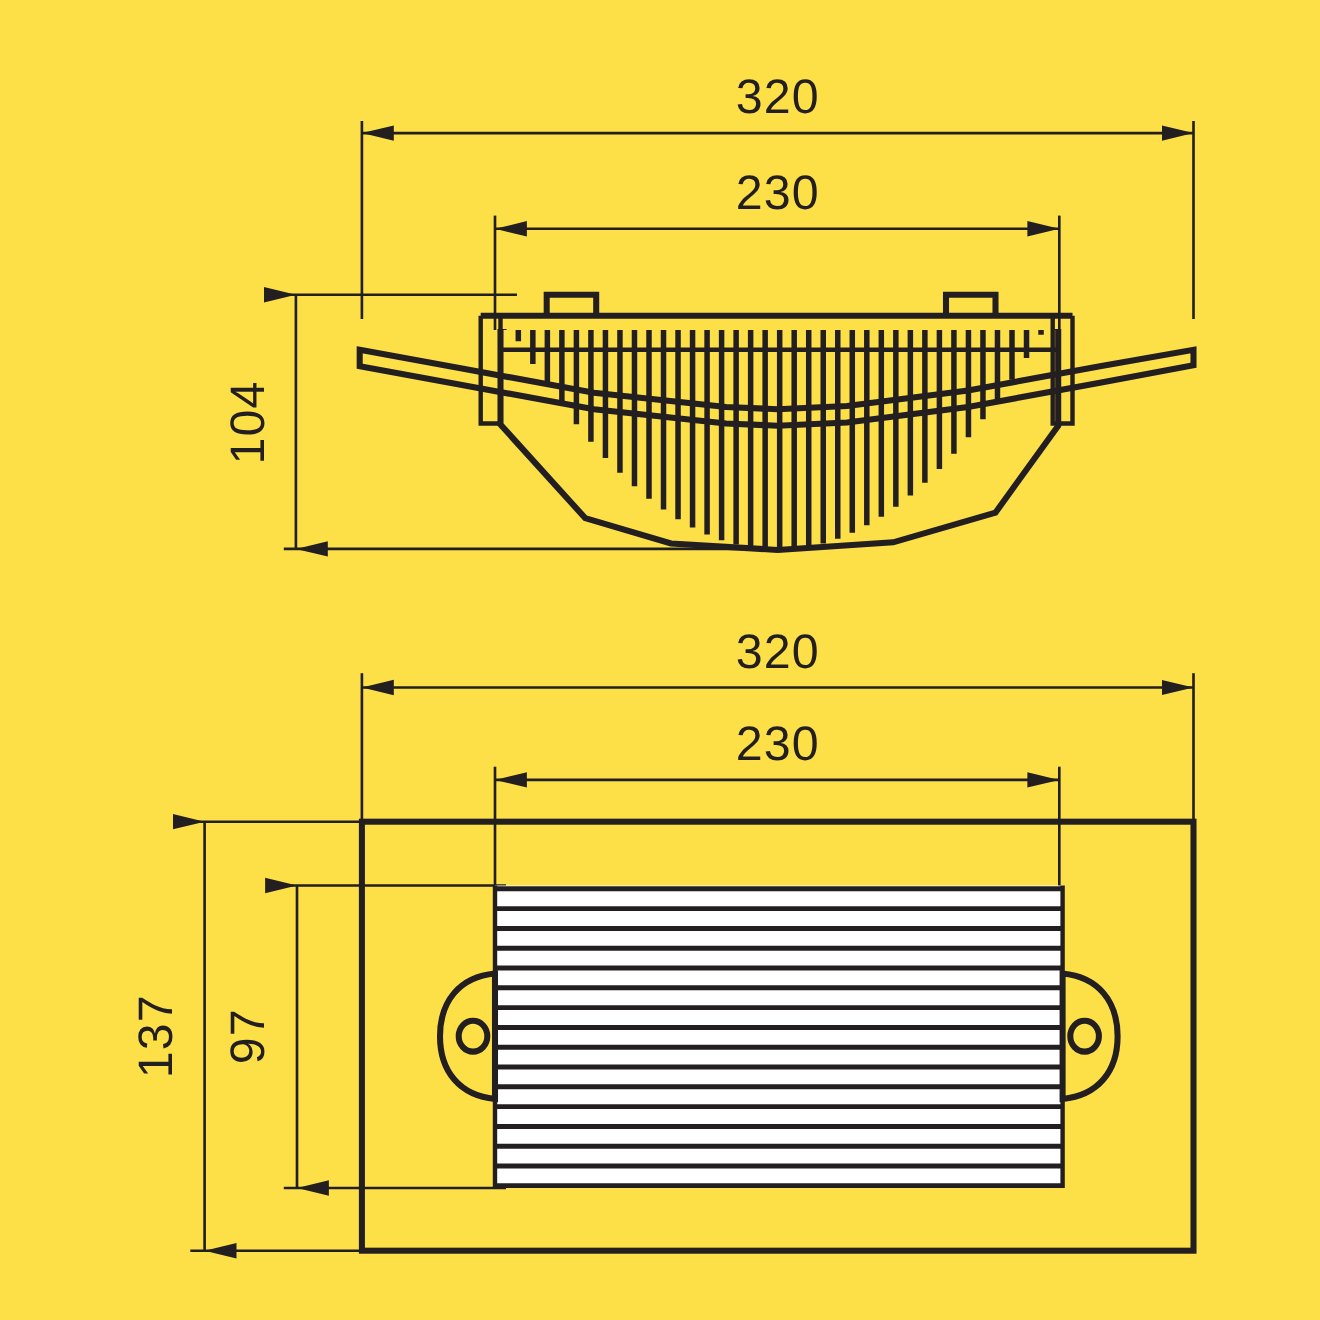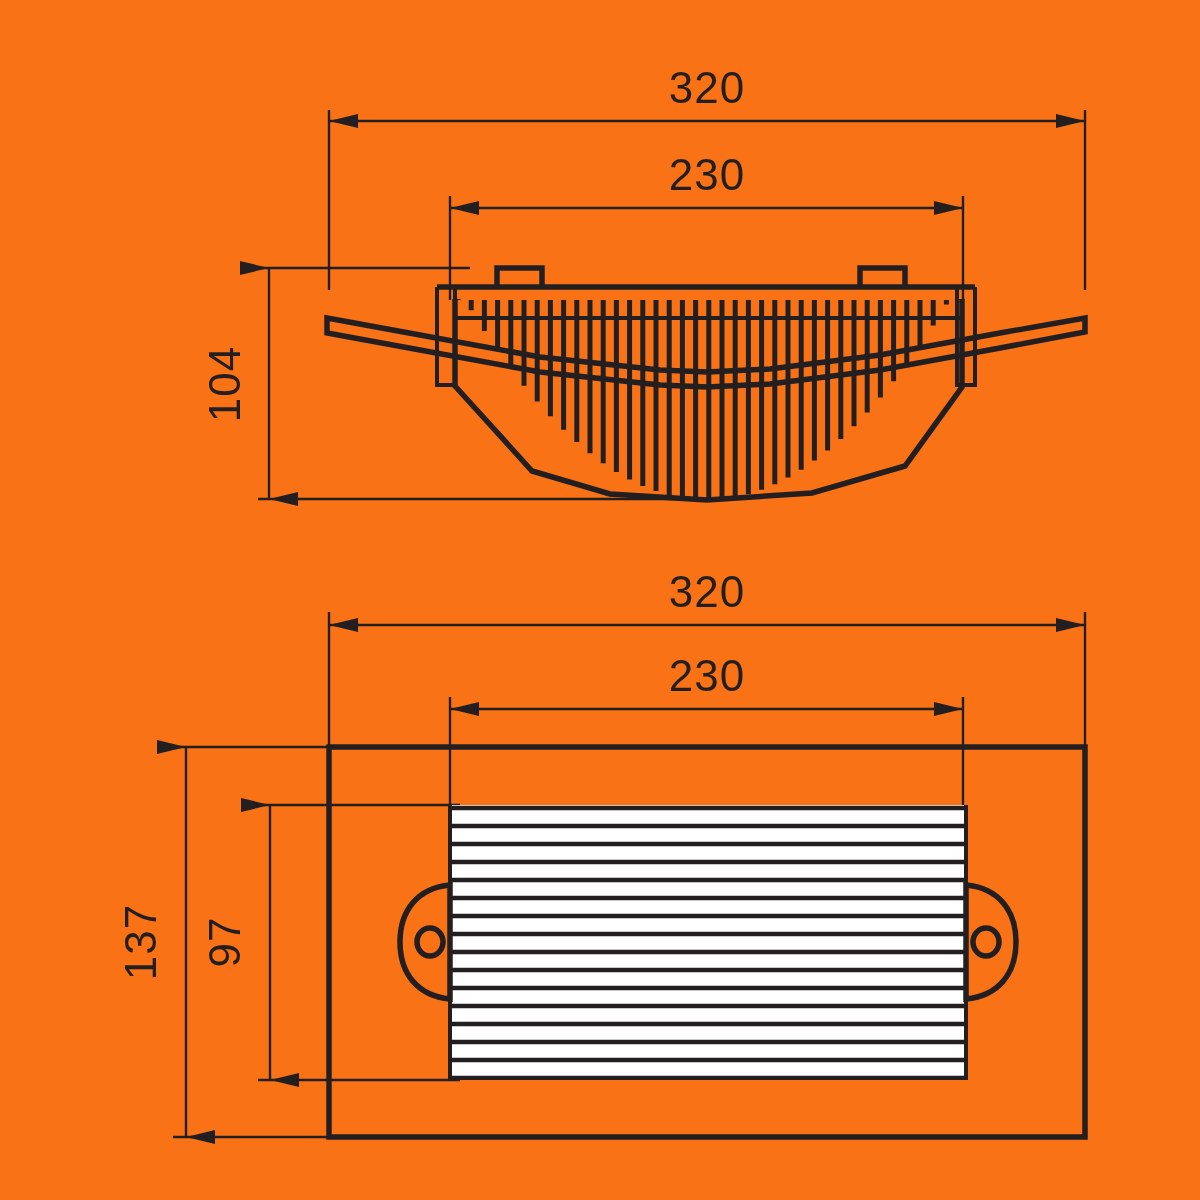--- a/index.html
+++ b/index.html
@@ -10,21 +10,21 @@
   body {
     width: 1200px;
     height: 1200px;
     font-family: "Liberation Sans", sans-serif;
     overflow: hidden;
   }
   #drawing-root {
     position: relative;
     width: 1200px;
     height: 1200px;
-    background: #f97316;
+    background: #fde047;
   }
   svg.tech-drawing {
     display: block;
     width: 1200px;
     height: 1200px;
   }
   .dim-text {
     font-family: "Liberation Sans", sans-serif;
     font-size: 44px;
     fill: #231f20;

